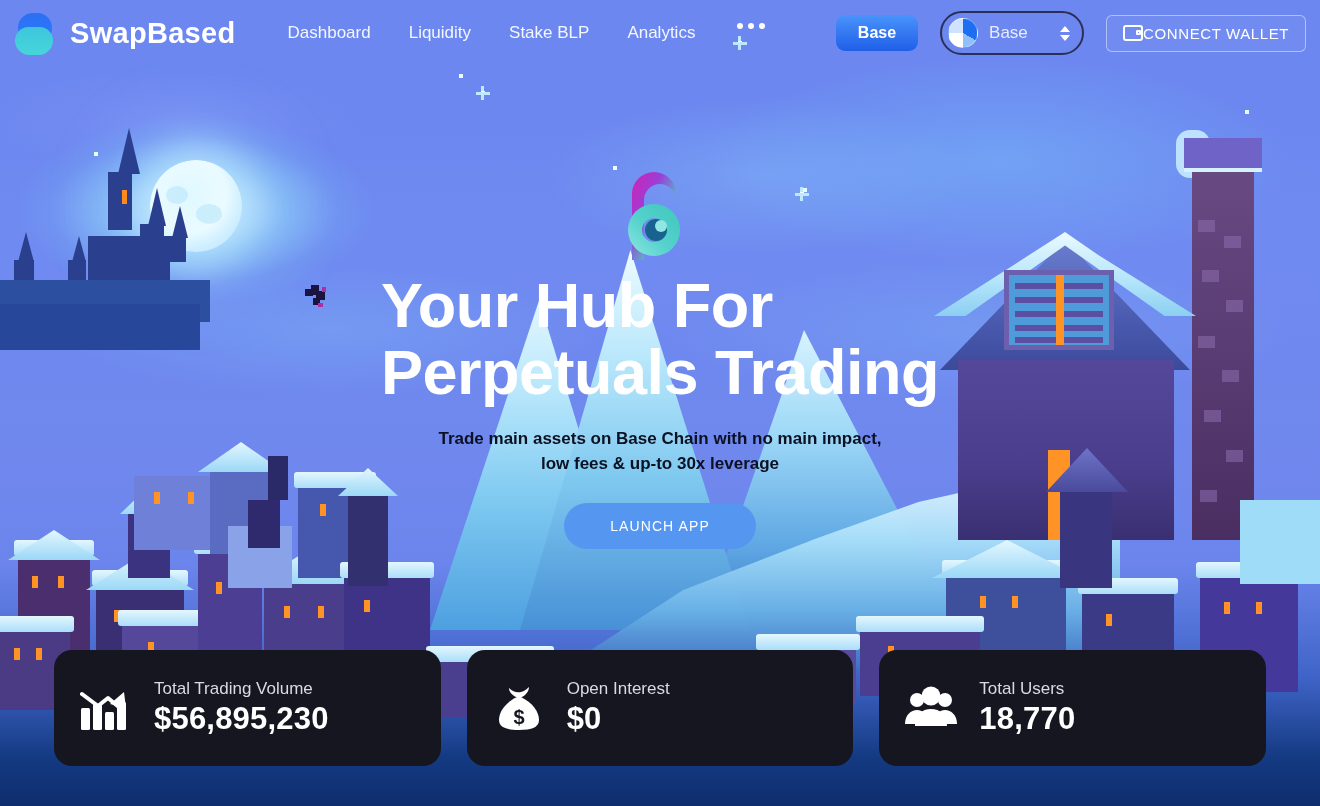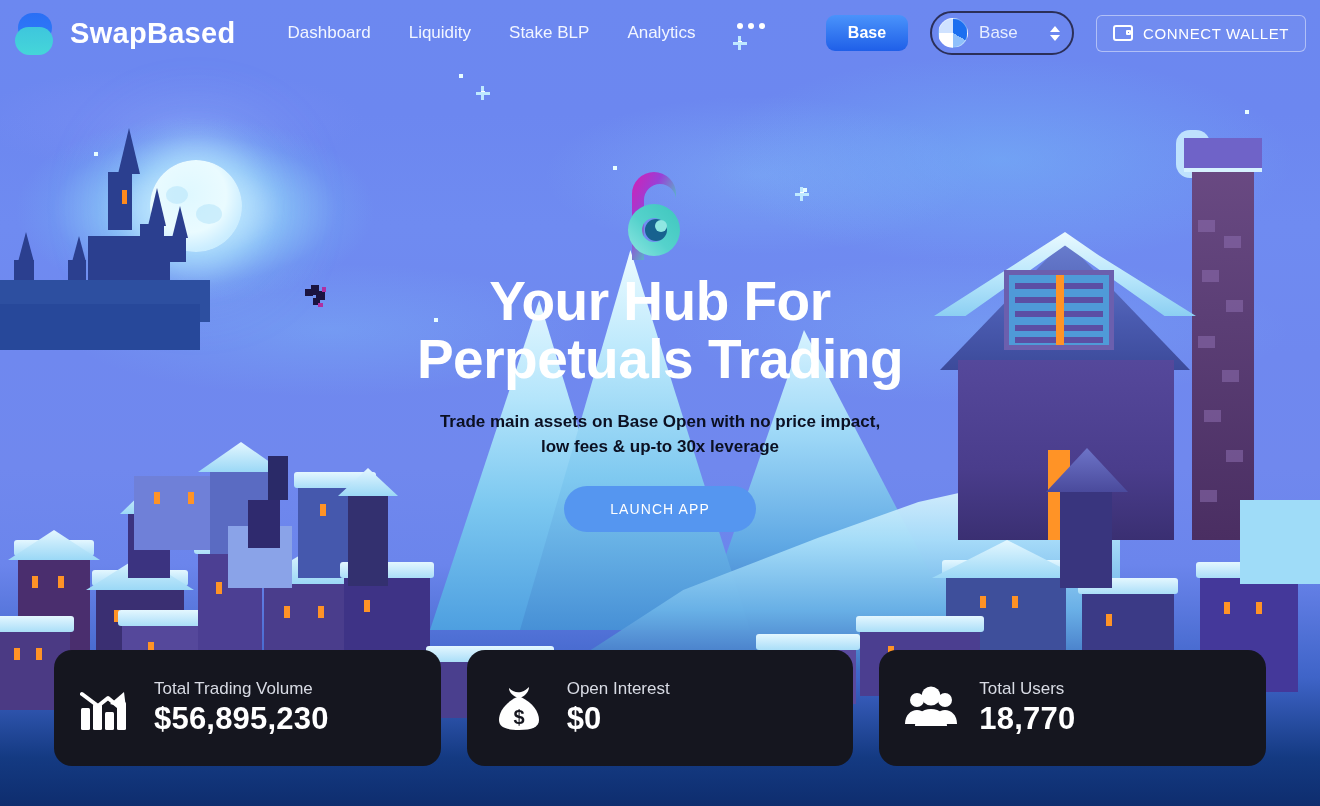--- a/index.html
+++ b/index.html
@@ -207,38 +207,38 @@
   }
   .chain-label { color: #e6edff; font-size: 17px; flex: 1; }
   .chain-chevrons {
     display: flex; flex-direction: column; gap: 3px; align-items: center; color:#fff;
   }
   .chev { width: 0; height: 0; border-left: 5px solid transparent; border-right: 5px solid transparent; }
   .chev.up { border-bottom: 6px solid #ffffff; }
   .chev.down { border-top: 6px solid #ffffff; }
 
   .connect-btn {
-    display: flex; align-items: center; gap: 10px;
+    display: flex; align-items: center; 
     border: 1px solid rgba(255,255,255,.45); border-radius: 6px;
     padding: 9px 16px; color: #ffffff; font-size: 15px; letter-spacing: .6px;
     cursor: pointer; background: rgba(255,255,255,.04);
   }
   .wallet-ico { width: 20px; height: 16px; position: relative; }
   .wallet-ico .b { position:absolute; inset:0; border:2px solid #fff; border-radius:3px; }
   .wallet-ico .d { position:absolute; right:2px; top:5px; width:5px; height:5px; border:2px solid #fff; border-radius:1px; }
 
   
   .hero {
     position: absolute; left: 0; top: 160px; width: 1320px;
     display: flex; flex-direction: column; align-items: center; z-index: 20;
   }
   .hero-mark { width: 100px; height: 104px; margin-bottom: 8px; }
   .hero-title {
-    color: #ffffff; font-size: 55px; font-weight: 700; line-height: 1.06;
-    text-align: center; letter-spacing: -.5px;
+    color: #ffffff; font-size: 63px; font-weight: 700; line-height: 1.06;
+    letter-spacing: -.5px;
   }
   .hero-sub {
     margin-top: 20px; color: #0b1022; font-size: 17px; font-weight: 700;
     text-align: center; line-height: 1.5;
   }
   .launch-btn {
     margin-top: 26px; background: #5596f0; color: #ffffff;
     font-size: 14px; letter-spacing: 1.1px;
     padding: 15px 46px; border: none; border-radius: 28px; cursor: pointer;
   }
@@ -517,21 +517,21 @@
       <circle cx="46" cy="70" r="11" fill="#17628f"></circle>
       <circle cx="51" cy="66" r="6" fill="#8fe6e2"></circle>
     </svg>
 
     <div class="hero-title">
       <div>Your Hub For</div>
       <div>Perpetuals Trading</div>
     </div>
 
     <div class="hero-sub">
-      <div>Trade main assets on Base Open with no price impact,</div>
+      <div>Trade main assets on Base Chain with no main impact,</div>
       <div>low fees &amp; up-to 30x leverage</div>
     </div>
 
     <button class="launch-btn">LAUNCH APP</button>
   </div>
 
   <div class="stats">
 
     <div class="stat-card">
       <svg class="stat-ico" viewBox="0 0 52 48">

